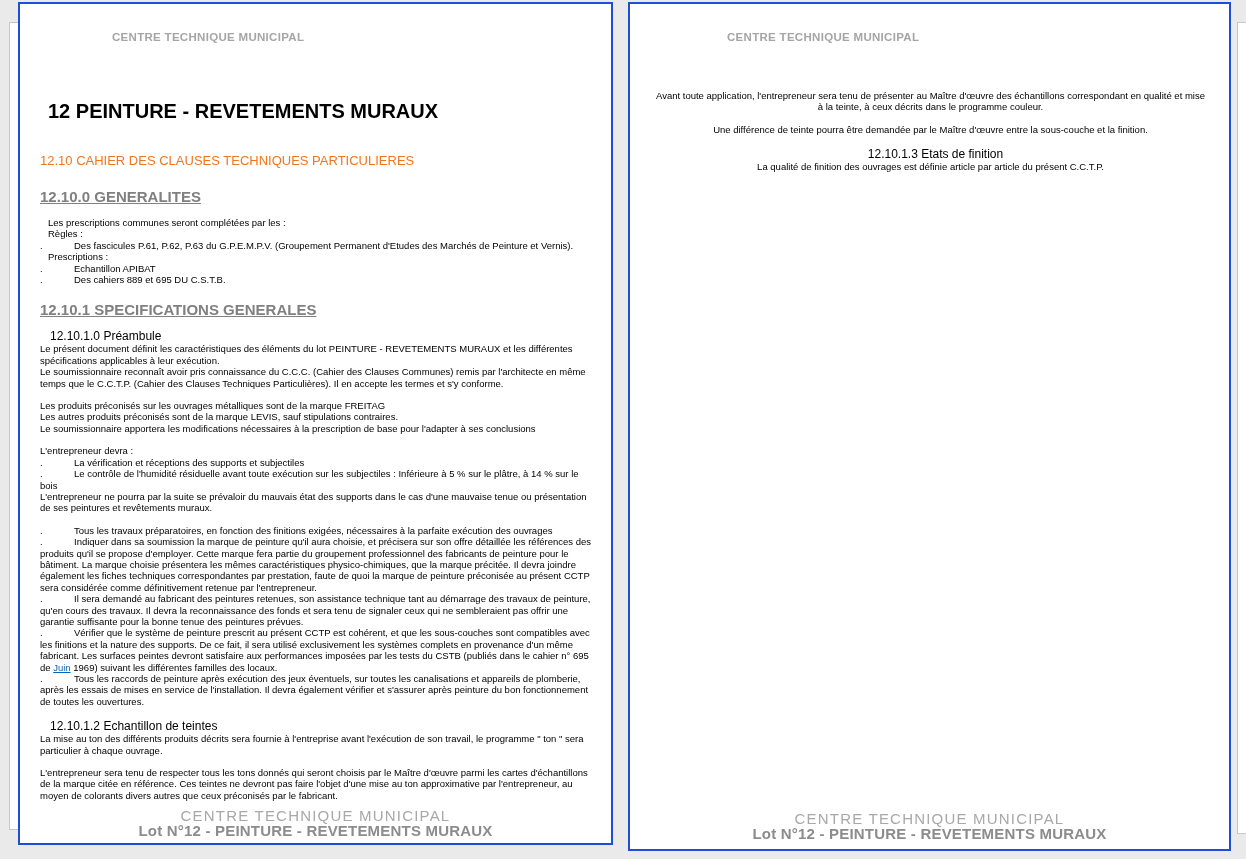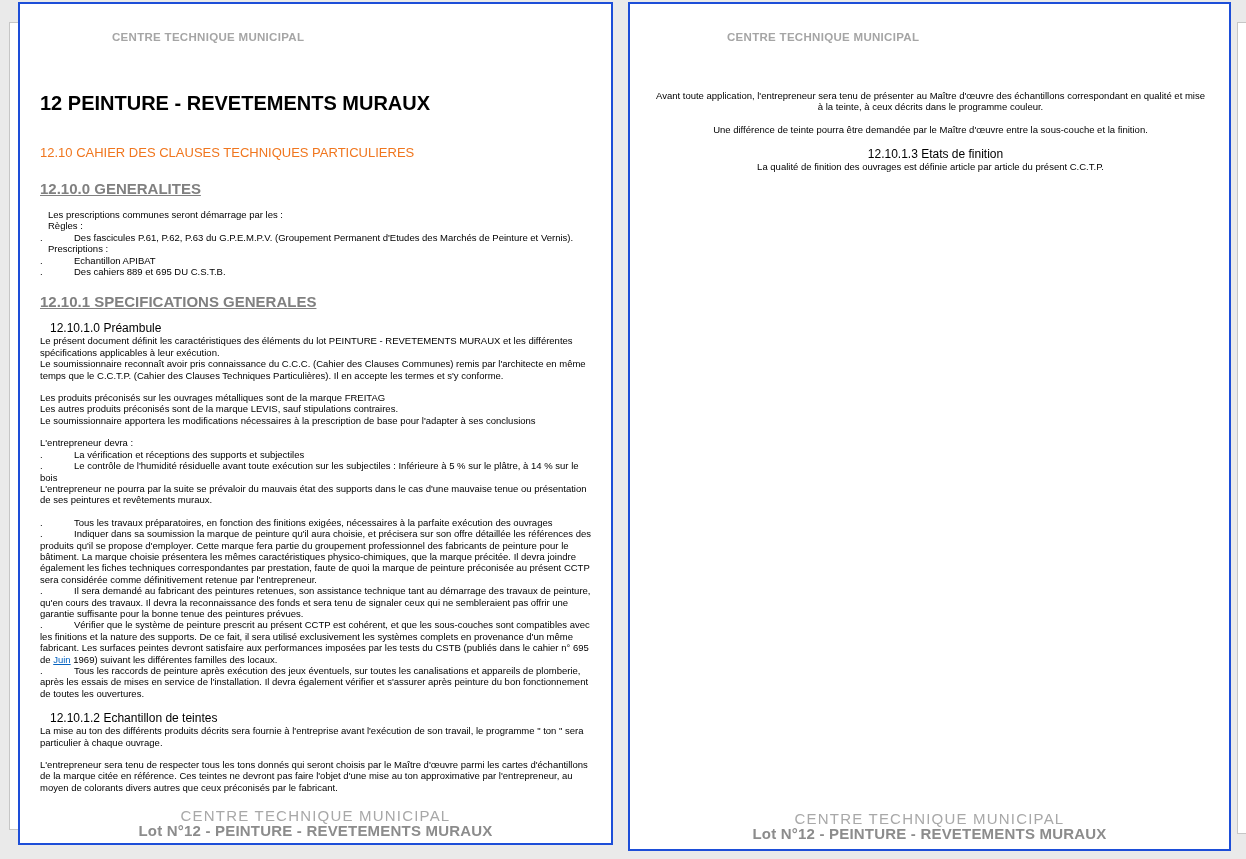--- a/index.html
+++ b/index.html
@@ -33,21 +33,21 @@
   .bodytext {
     position:absolute; left:20px; right:18px; top:88px;
     font-size:9.5px; line-height:11.4px;
   }
   #page-right .bodytext { left:25px; right:23px; top:86px;text-align:center; }
 
   p { margin:0; white-space:pre-wrap; tab-size:34px; -moz-tab-size:34px; }
   .ind { text-indent:8px; }
   .gap { margin-top:11px; }
 
-  .h1 { font-size:20px; font-weight:bold; line-height:23px; margin:0; white-space:nowrap; }
+  .h1 { font-size:20px; font-weight:bold; line-height:23px; margin:8px; white-space:nowrap; }
   .h2 { font-size:13px; font-weight:normal; color:#f0761e; margin:30px 0 0 0; line-height:15px; white-space:nowrap; }
   .h3 { font-size:15px; font-weight:bold; color:#808080; text-decoration:underline; margin:22px 0 0 0; line-height:14px; white-space:nowrap; }
   .mt30 { margin-top:18px; }
   .h4 { font-size:12px; font-weight:normal; margin:12px 0 0 0; line-height:14px; padding-left:10px; white-space:nowrap; }
 
   a.doclink { color:#0563c1; text-decoration:underline; cursor:pointer; }
 
   .ftr { position:absolute; left:0; right:0; text-align:center; bottom:6px; }
   #page-right .ftr { bottom:9px; }
   .ftr1 { font-size:15px; color:#a8a8a8; letter-spacing:1.2px; line-height:17px; }
@@ -59,21 +59,21 @@
 <div id="behind-left" class="behind"></div>
 <div id="behind-right" class="behind"></div>
 
 <div id="page-left" class="page">
   <div class="hdr">CENTRE TECHNIQUE MUNICIPAL</div>
   <div class="bodytext">
     <div class="h1">12 PEINTURE - REVETEMENTS MURAUX</div>
     <div class="h2">12.10 CAHIER DES CLAUSES TECHNIQUES PARTICULIERES</div>
     <div class="h3">12.10.0 GENERALITES</div>
 
-    <p class="ind" style="margin-top:13px">Les prescriptions communes seront démarrage par les :</p>
+    <p class="ind" style="margin-top:13px">Les prescriptions communes seront complétées par les :</p>
     <p class="ind">Règles :</p>
     <p>.	Des fascicules P.61, P.62, P.63 du G.P.E.M.P.V. (Groupement Permanent d'Etudes des Marchés de Peinture et Vernis).</p>
     <p class="ind">Prescriptions :</p>
     <p>.	Echantillon APIBAT</p>
     <p>.	Des cahiers 889 et 695 DU C.S.T.B.</p>
 
     <div class="h3 mt30">12.10.1 SPECIFICATIONS GENERALES</div>
 
     <div class="h4">12.10.1.0 Préambule</div>
     <p>Le présent document définit les caractéristiques des éléments du lot PEINTURE - REVETEMENTS MURAUX et les différentes spécifications applicables à leur exécution.</p>

